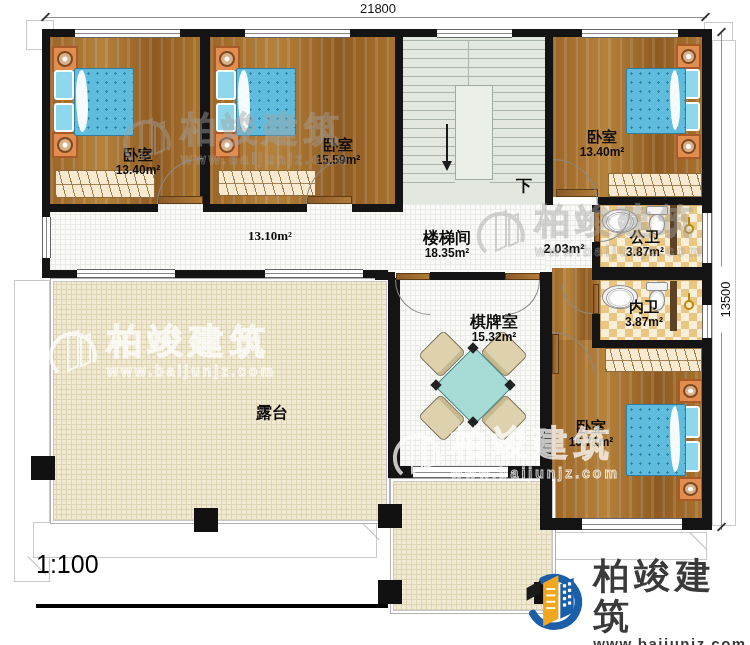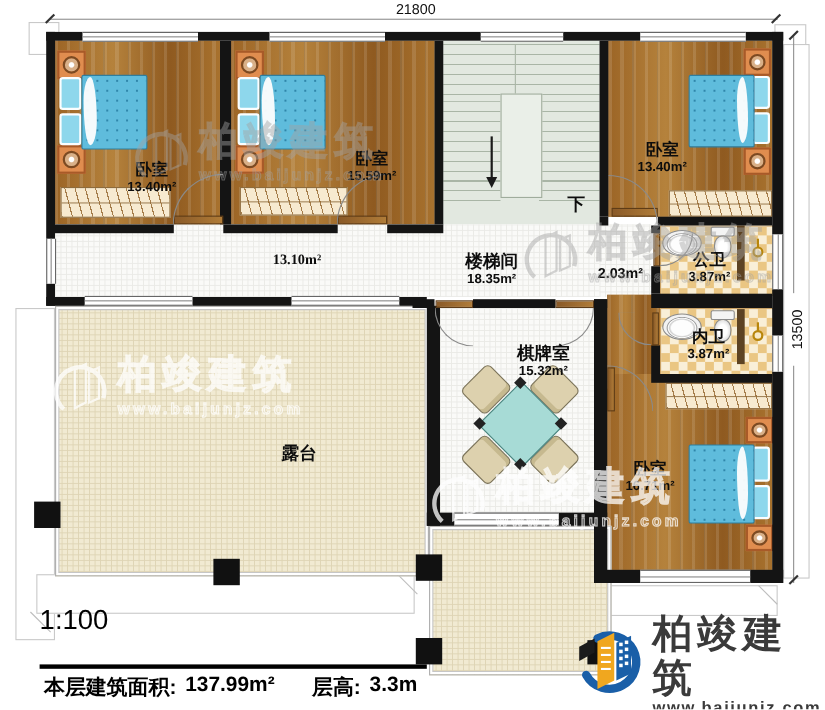--- a/index.html
+++ b/index.html
@@ -326,27 +326,20 @@
     <div class="wtxt">
       <div class="t1">柏竣建筑</div>
       <div class="t2">www.baijunjz.com</div>
     </div>
   </div>
 
   <div class="title-row">
     <span class="title-scale">1:100</span>
   </div>
   <div class="title-underline"></div>
-  <div class="title-sub">
-    <span>本层建筑面积:</span>
-    <span>137.99m²</span>
-    <span class="gap"></span>
-    <span>层高:</span>
-    <span>3.3m</span>
-  </div>
 
   <div class="brand">
     <svg width="64" height="76" viewBox="0 0 96 110">
       <path d="M14 70 A38 38 0 1 0 30 18" fill="none" stroke="#1a5fa8" stroke-width="12" stroke-linecap="round"></path>
       <polygon points="4,30 26,18 26,38 4,50" fill="#1b1b1b"></polygon>
       <polygon points="30,22 54,10 54,78 30,90" fill="#f0a71f"></polygon>
       <polygon points="57,24 78,14 78,68 57,78" fill="#1a5fa8"></polygon>
       <g fill="#ffffff">
         <rect x="61" y="24" width="5" height="5"></rect>
           <rect x="69" y="21" width="5" height="5"></rect>

